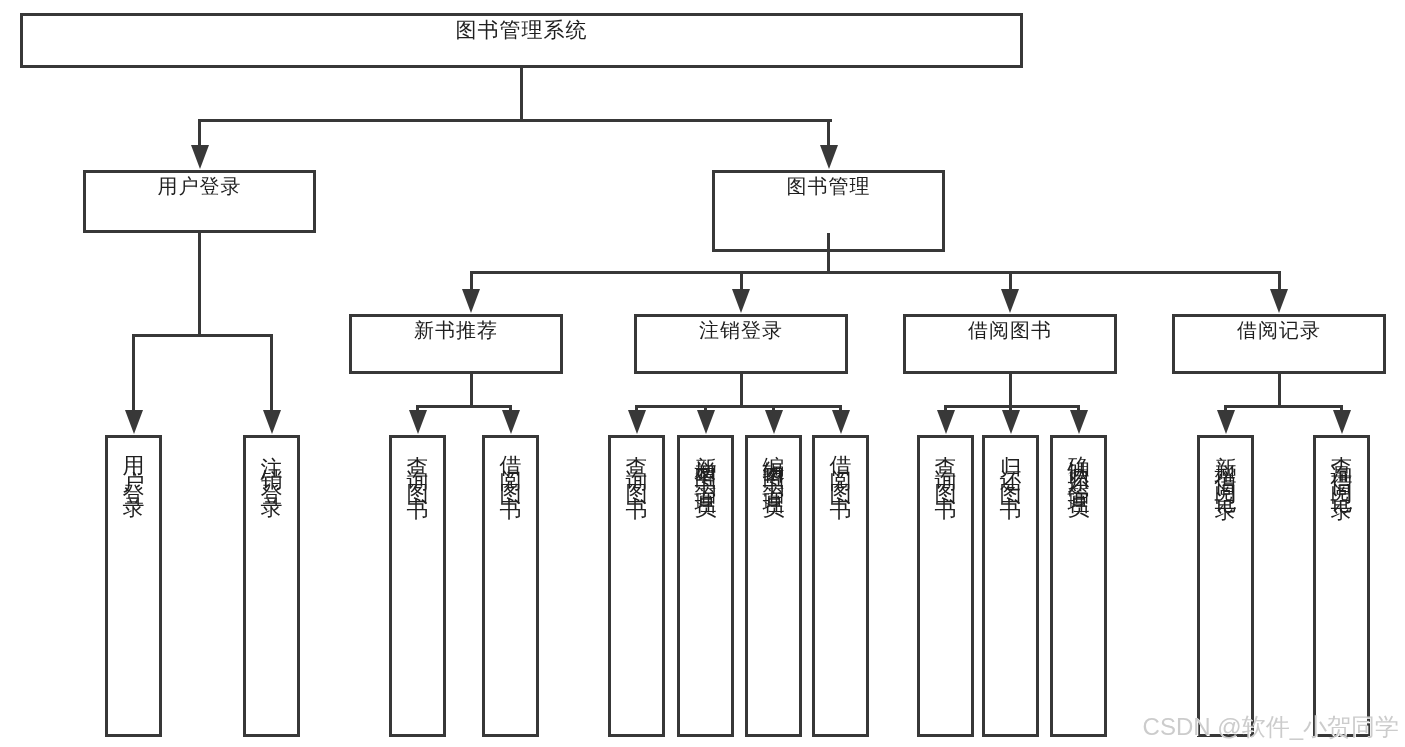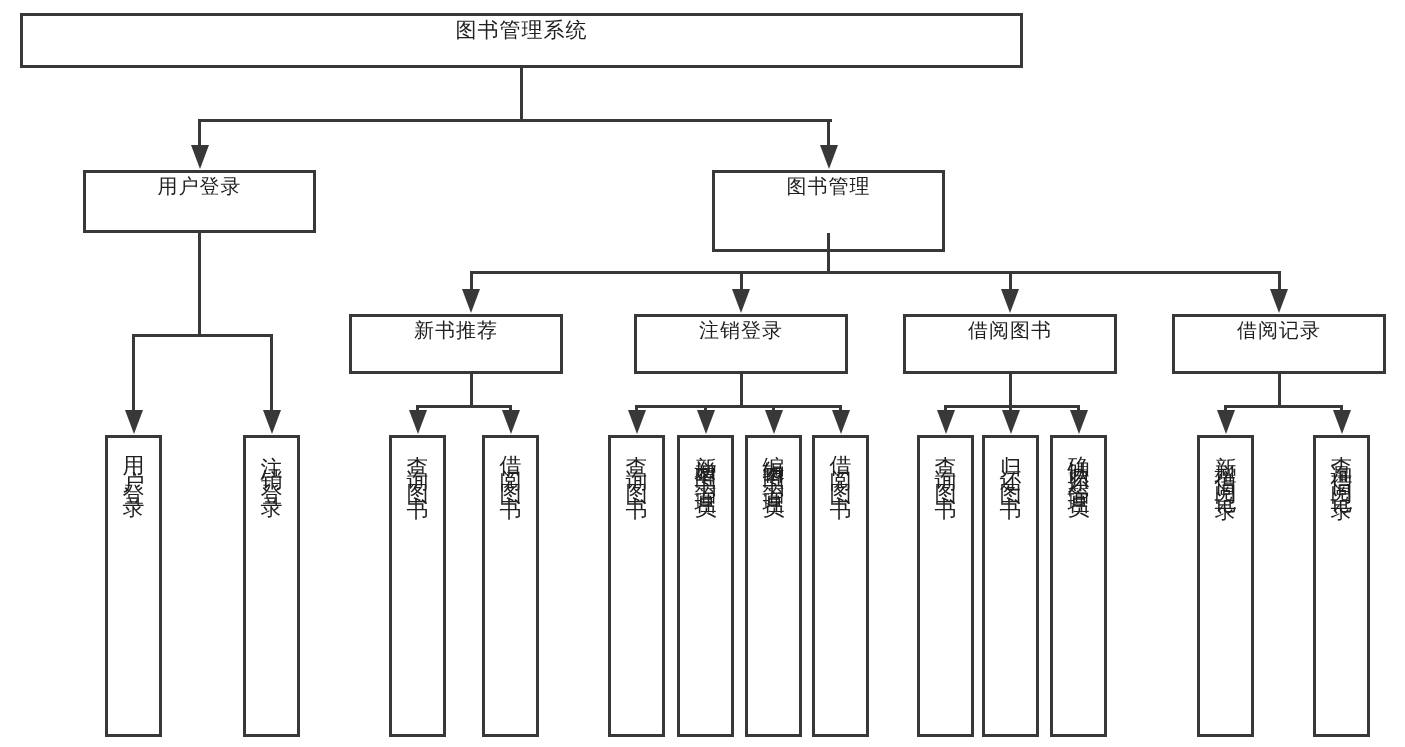--- a/index.html
+++ b/index.html
@@ -110,20 +110,21 @@
     <span class="lbl v9">确认归还（管理员）</span>
   </div>
 
   <div class="node leaf" style="left:1197px;top:435px;width:57px;height:302px;">
     <span class="lbl v6">新增借阅记录</span>
   </div>
   <div class="node leaf" style="left:1313px;top:435px;width:57px;height:302px;">
     <span class="lbl v6">查询借阅记录</span>
   </div>
 
+  <div id="watermark">CSDN @软件_小贺同学</div>
 <div class="vline" style="left: 519.5px; top: 68px; width: 3px; height: 54px;"></div>
     <div class="vline" style="left: 198px; top: 233px; width: 3px; height: 104px;"></div>
     <div class="vline" style="left: 827px; top: 233px; width: 3px; height: 41px;"></div>
     <div class="vline" style="left: 469.5px; top: 374px; width: 3px; height: 34px;"></div>
     <div class="vline" style="left: 739.5px; top: 374px; width: 3px; height: 34px;"></div>
     <div class="vline" style="left: 1008.5px; top: 374px; width: 3px; height: 34px;"></div>
     <div class="vline" style="left: 1277.5px; top: 374px; width: 3px; height: 34px;"></div>
     <div class="hline" style="left: 198px; top: 119px; width: 633.5px; height: 3px;"></div>
     <div class="hline" style="left: 132px; top: 334px; width: 141px; height: 3px;"></div>
     <div class="hline" style="left: 469.5px; top: 271px; width: 811px; height: 3px;"></div>

